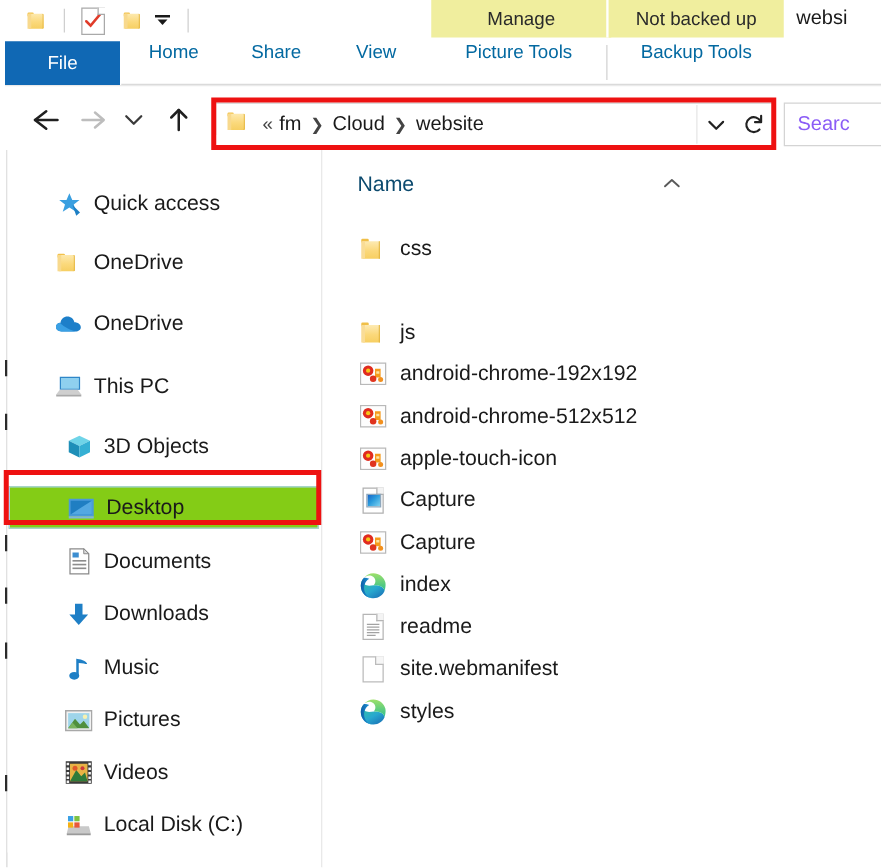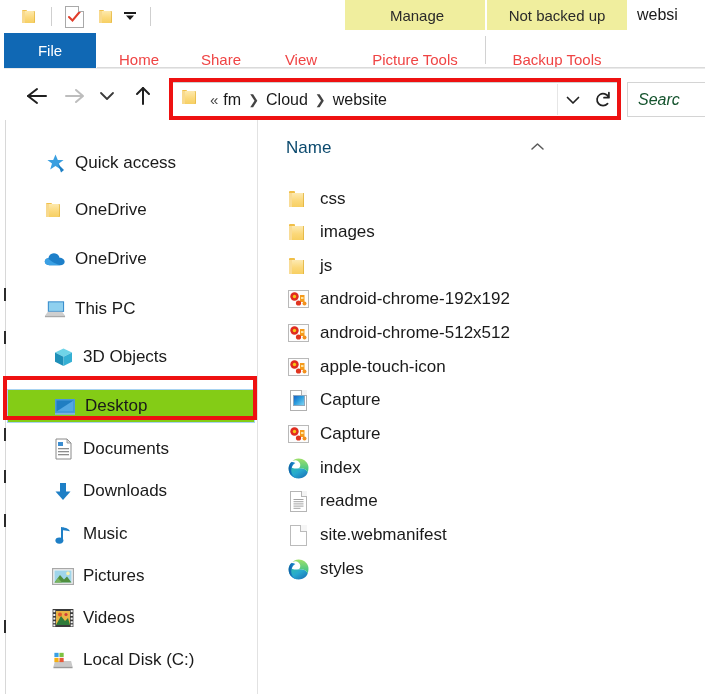--- a/index.html
+++ b/index.html
@@ -125,22 +125,22 @@
     position: absolute;
     left: 4px; top: 0;
     width: 92px; height: 35px;
     background: #1068b4;
     color: #ffffff;
     display: flex; align-items: center; justify-content: center;
     font-size: 15px;
   }
   .tab {
     position: absolute; top: 0; height: 35px;
-    display: flex; align-items: flex-end; justify-content: center;
-    font-size: 15px; color: #ef4444;
+    display: flex; align-items: flex-start; justify-content: center;
+    font-size: 15px; color: #0369a1;
     white-space: nowrap;
   }
   #tab-home   { left: 100px; width: 78px; }
   #tab-share  { left: 182px; width: 78px; }
   #tab-view   { left: 265px; width: 72px; }
   #tab-pict   { left: 345px; width: 140px; }
   #tab-backup { left: 487px; width: 140px; }
   .tabrow-div {
     position: absolute;
     left: 485px; top: 3px;
@@ -215,24 +215,23 @@
 
   .searchbox {
     position: absolute;
     left: 627px; top: 82px;
     width: 90px; height: 33px;
     background: #ffffff;
     border: 1px solid #d4d4d4;
     display: flex; align-items: center;
   }
   .searchbox span {
-    font-size: 16px; color: #14532d;
+    font-size: 16px; color: #8b5cf6;
     margin-left: 10px;
     white-space: nowrap;
-    font-style: italic;
   }
 
   
   .win-edge {
     position: absolute;
     left: 5px; top: 120px;
     width: 1px; height: 574px;
     background: #d8d8d8;
   }
   .edge-dash {
@@ -717,30 +716,20 @@
       <span class="ico">
         <span class="ico-folder">
             <span class="tab"></span>
             <span class="body"></span>
             <span class="spine"></span>
           </span>
       </span>
       <span>css</span>
     </div>
 
-    <div class="file-row" style="top:95px">
-      <span class="ico">
-        <span class="ico-folder">
-            <span class="tab"></span>
-            <span class="body"></span>
-            <span class="spine"></span>
-          </span>
-      </span>
-      <span>images</span>
-    </div>
 
     <div class="file-row" style="top:129px">
       <span class="ico">
         <span class="ico-folder">
             <span class="tab"></span>
             <span class="body"></span>
             <span class="spine"></span>
           </span>
       </span>
       <span>js</span>

